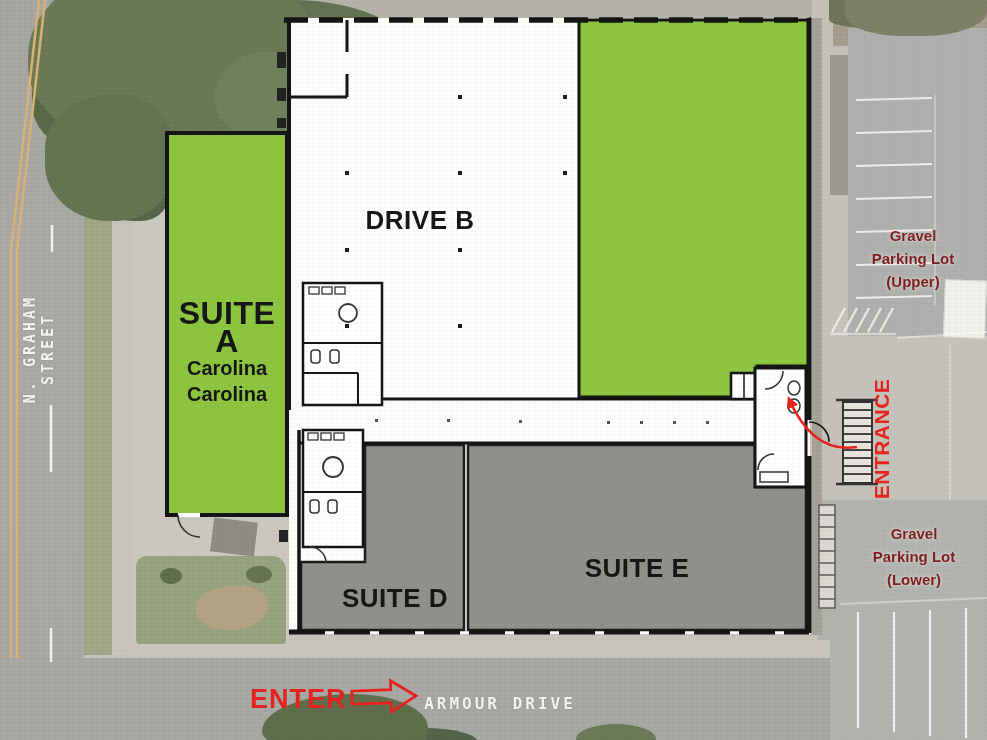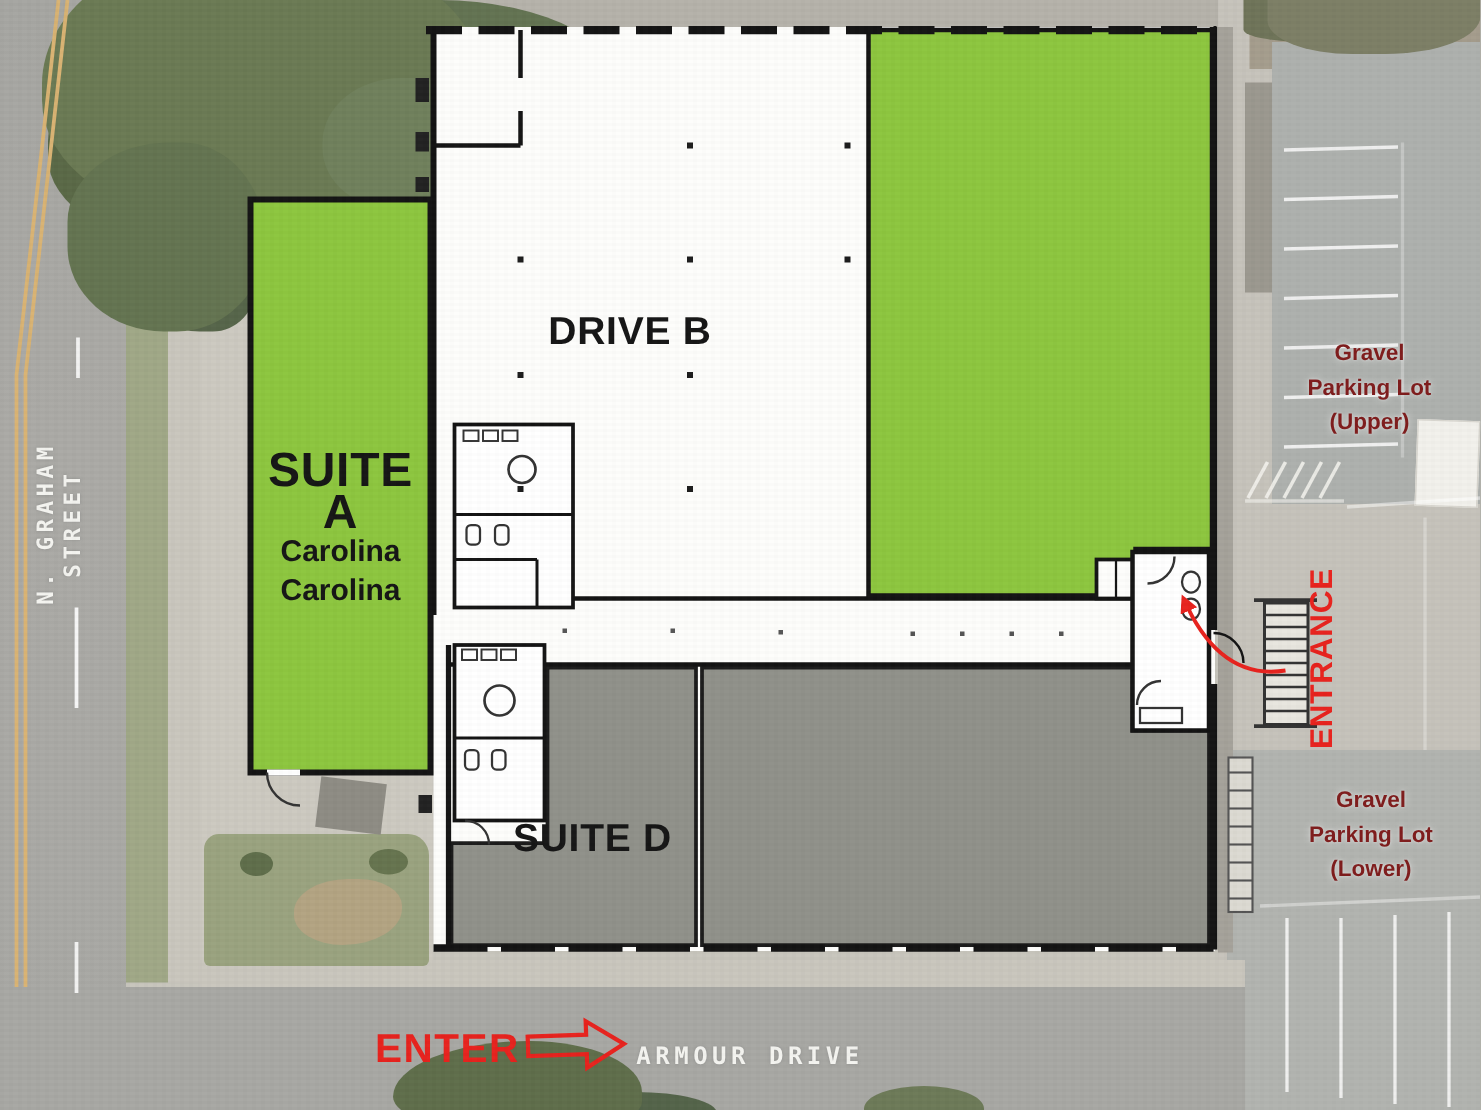--- a/index.html
+++ b/index.html
@@ -244,22 +244,23 @@
 
   <div class="lbl" style="left:165px;top:299px;width:124px;">
     <div class="suite-title" style="font-size:32px;">SUITE A</div>
     <div class="suite-tenant">Carolina</div>
     <div class="suite-tenant">Carolina</div>
   </div>
 
   <div class="lbl suite-title" style="left:340px;top:206px;width:160px;">DRIVE B</div>
 
 
-  <div class="lbl suite-title" style="left:315px;top:544px;width:160px;">SUITE D</div>
-
+  <div class="lbl suite-title" style="left:315px;top:584px;width:160px;">SUITE D</div>
+
+  <div class="lbl suite-title" style="left:557px;top:554px;width:160px;">SUITE E</div>
 
   <div class="lbl parking-lbl" style="left:842px;top:224px;width:142px;">
     <div>Gravel</div>
     <div>Parking Lot</div>
     <div>(Upper)</div>
   </div>
 
   <div class="lbl parking-lbl" style="left:843px;top:522px;width:142px;">
     <div>Gravel</div>
     <div>Parking Lot</div>

